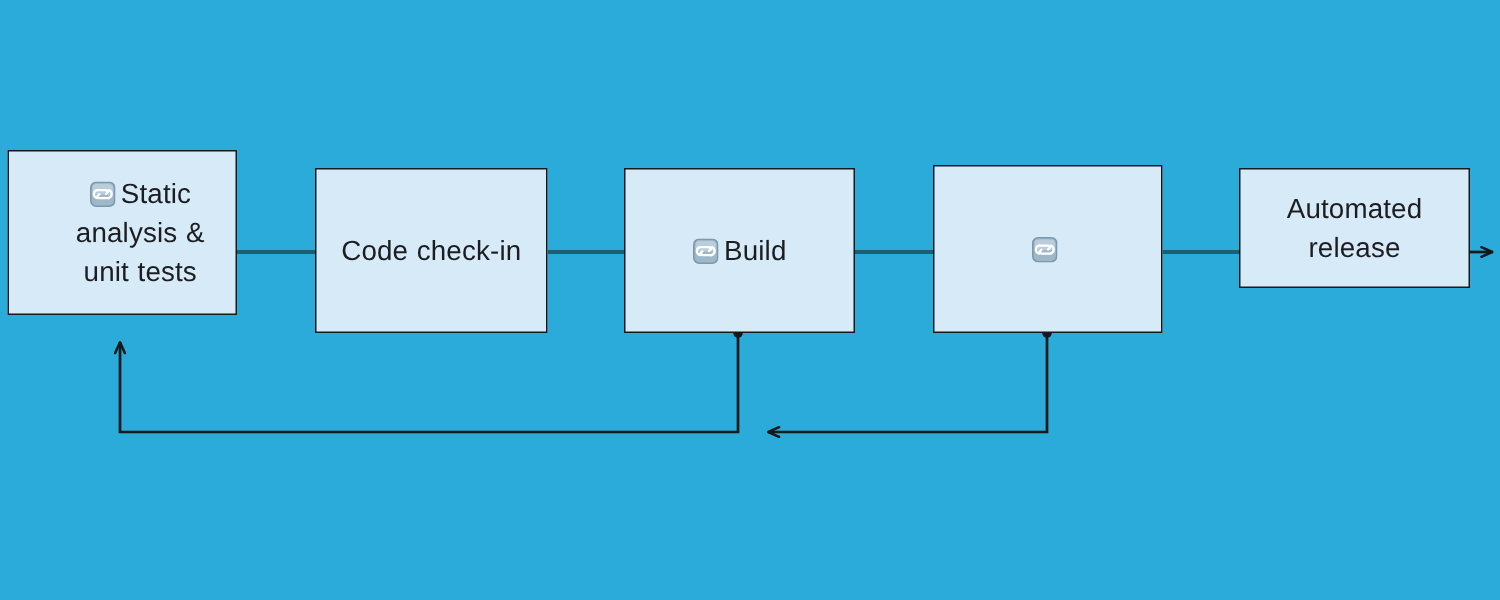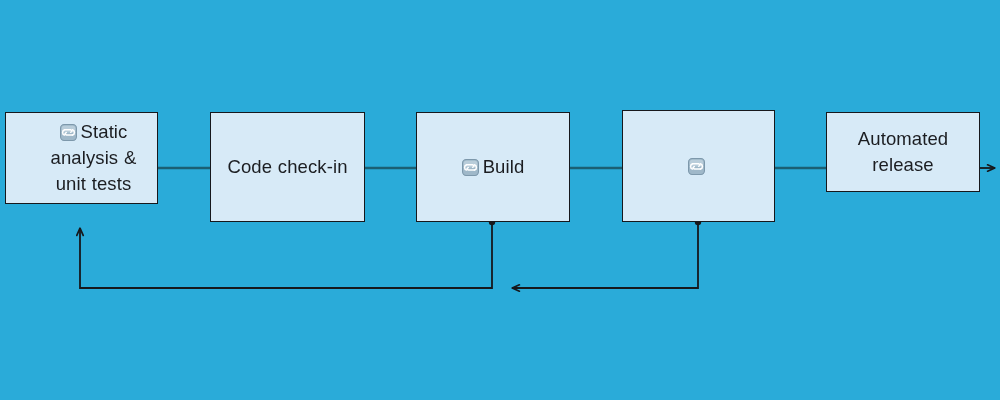--- a/index.html
+++ b/index.html
@@ -79,21 +79,21 @@
 
     <line x1="980" y1="168" x2="995" y2="168" stroke="#16181c" stroke-width="1.8" marker-end="url(#arrowOpen)"></line>
 
     <path d="M 492 222 L 492 288 L 80 288 L 80 228" fill="none" stroke="#16181c" stroke-width="1.8" stroke-linecap="butt" stroke-linejoin="miter" marker-end="url(#arrowUp)"></path>
     <circle cx="492" cy="222" r="3.2" fill="#16181c"></circle>
 
     <path d="M 698 222 L 698 288 L 512 288" fill="none" stroke="#16181c" stroke-width="1.8" stroke-linecap="butt" stroke-linejoin="miter" marker-end="url(#arrowOpenLeft)"></path>
     <circle cx="698" cy="222" r="3.2" fill="#16181c"></circle>
   </svg>
 
-  <div class="node" style="left:5px; top:112px; width:153px; height:92px;padding-left:24px;">
+  <div class="node" style="left:5px; top:100px; width:153px; height:110px;padding-left:24px;">
     <span class="node-inner"><span class="rep-icon"><svg viewBox="0 0 16 16" width="17" height="17">
             <rect x="0.5" y="0.5" width="15" height="15" rx="3.4" ry="3.4" fill="#9fb8c9" stroke="#7d98ab" stroke-width="1"></rect>
             <rect x="1.6" y="1.6" width="12.8" height="6.5" rx="2.4" ry="2.4" fill="#b9cdda"></rect>
             <path d="M 4.3 5.4 L 10.1 5.4 M 10.1 5.4 L 11.3 6.6 M 11.3 6.6 L 10.1 7.8 M 11.7 10.4 L 5.9 10.4 M 5.9 10.4 L 4.7 9.2 M 4.7 9.2 L 5.9 8.0" fill="none" stroke="#ffffff" stroke-width="1.45" stroke-linecap="round" stroke-linejoin="round"></path>
             <path d="M 4.3 5.4 A 2.6 2.6 0 0 0 4.3 10.4 M 11.7 10.4 A 2.6 2.6 0 0 0 11.7 5.4" fill="none" stroke="#ffffff" stroke-width="1.45" stroke-linecap="round"></path>
           </svg></span><span>Static analysis &amp; unit tests</span></span>
   </div>
 
   <div class="node" style="left:210px; top:112px; width:155px; height:110px;">
     <span class="node-inner"><span>Code check-in</span></span>

